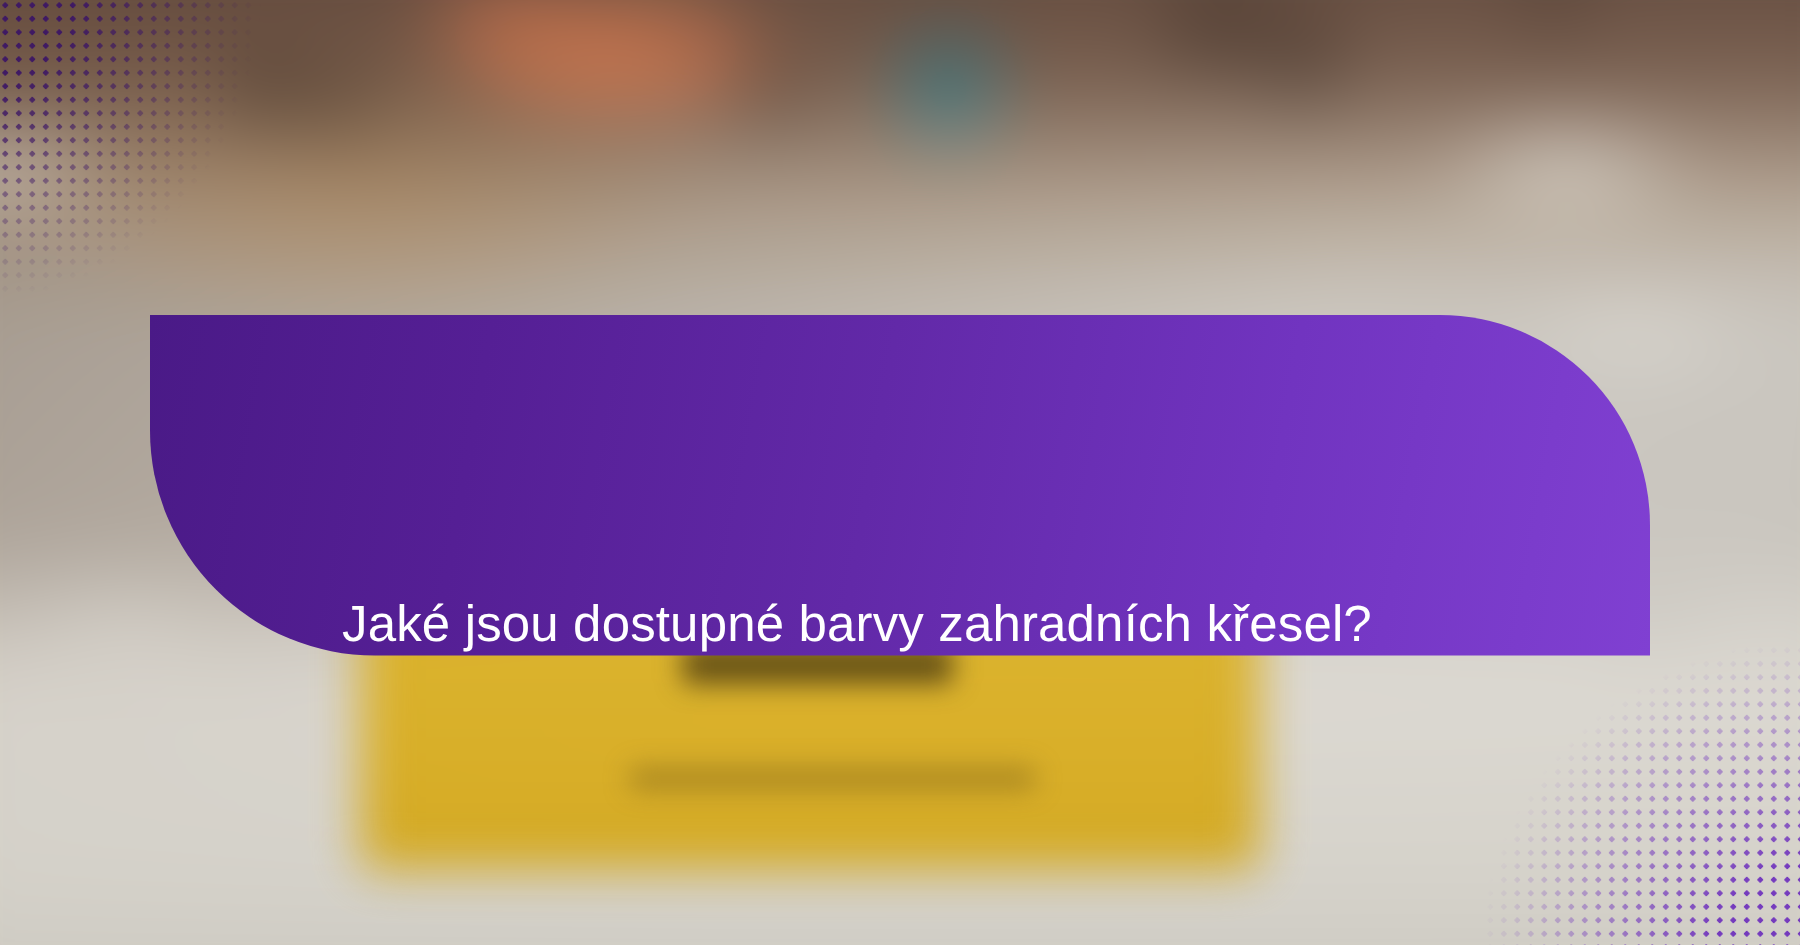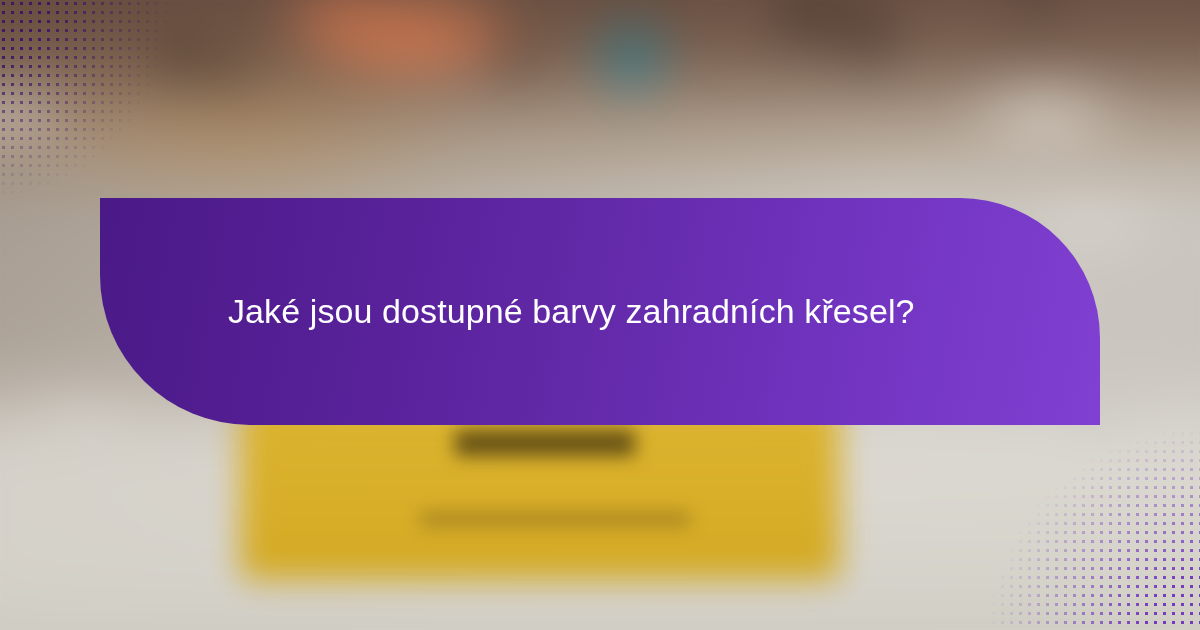--- a/index.html
+++ b/index.html
@@ -123,27 +123,27 @@
     background-size: 9px 9px;
     -webkit-mask-image: radial-gradient(ellipse 225px 215px at 100% 100%, #000 30%, rgba(0,0,0,.5) 64%, rgba(0,0,0,0) 100%);
     mask-image: radial-gradient(ellipse 225px 215px at 100% 100%, #000 30%, rgba(0,0,0,.5) 64%, rgba(0,0,0,0) 100%);
     opacity: .9;
   }
 
   
   .banner {
     position: absolute;
     left: 100px;
-    top: 198px;
+    top: 210px;
     width: 1000px;
     height: 227px;
     background: linear-gradient(100deg, #4a1a87 0%, #551f95 22%, #6229a8 48%, #7134c0 74%, #8040d2 100%);
     border-radius: 0 140px 0 150px;
     display: flex;
-    align-items: center;
+    align-items: flex-end;
   }
 
   .banner-title {
     margin-left: 128px;
     margin-right: 60px;
     color: #ffffff;
     font-family: "Liberation Sans", sans-serif;
     font-size: 34px;
     font-weight: 400;
     line-height: 1.25;

